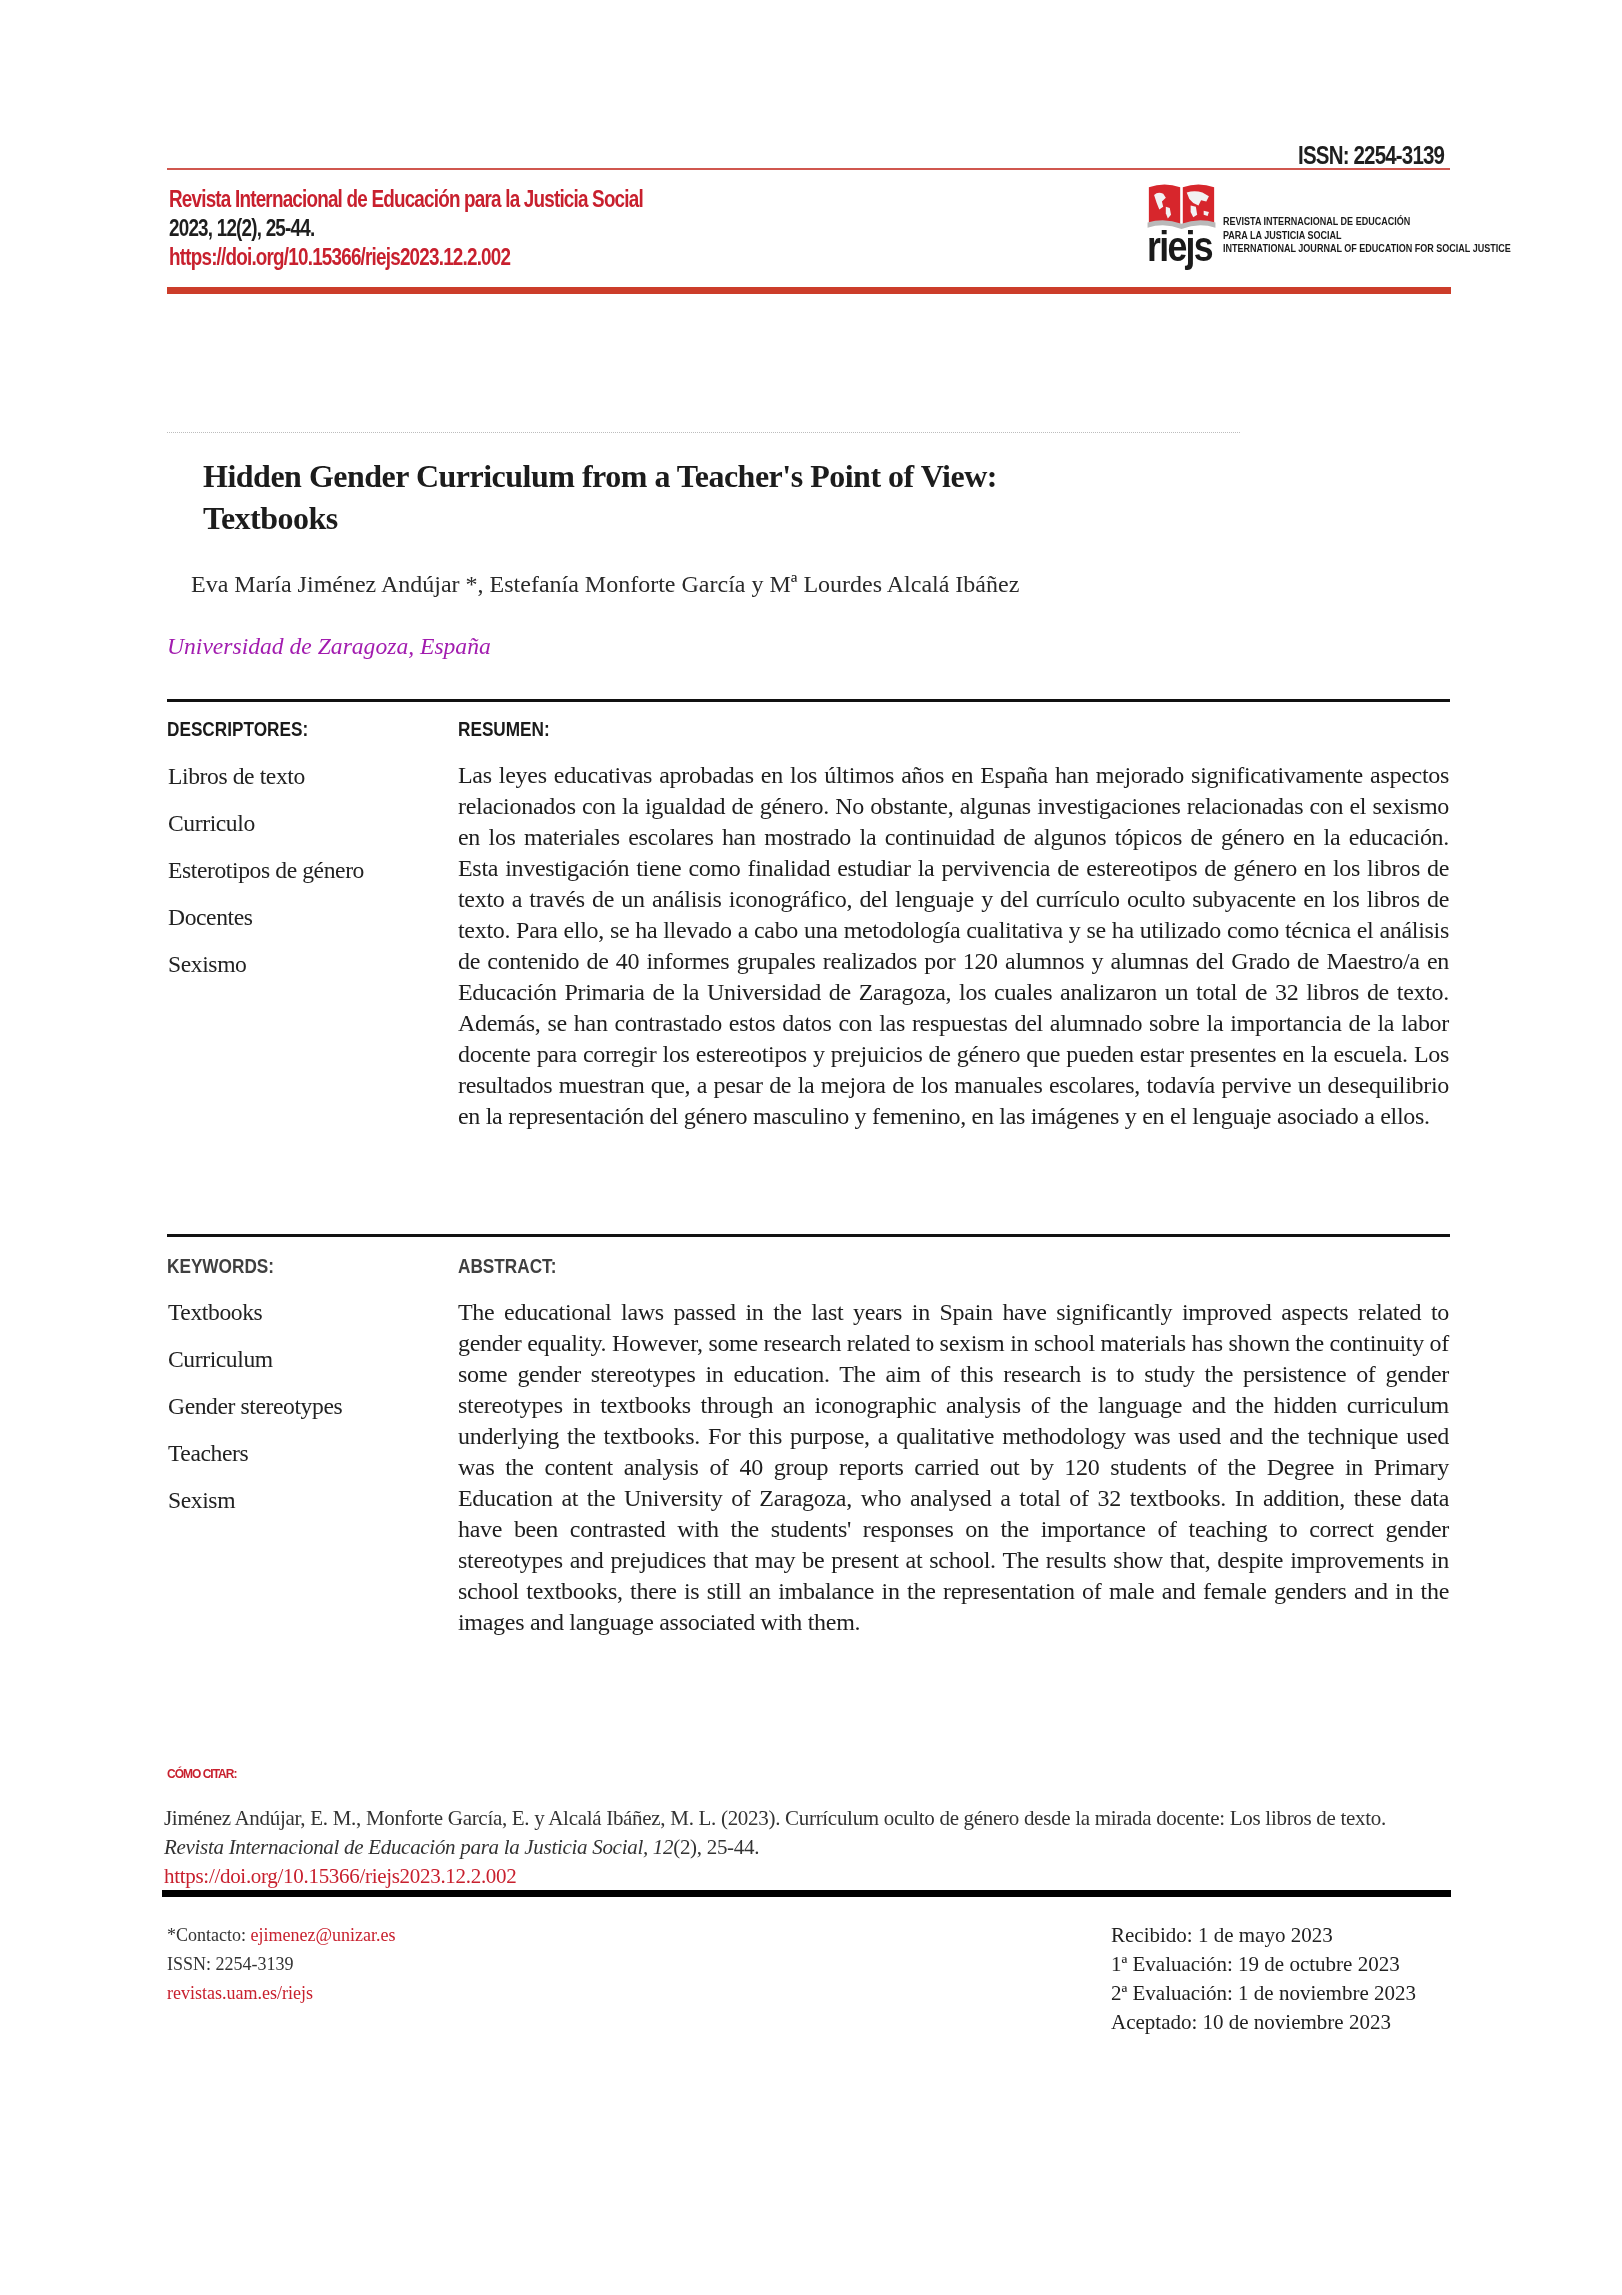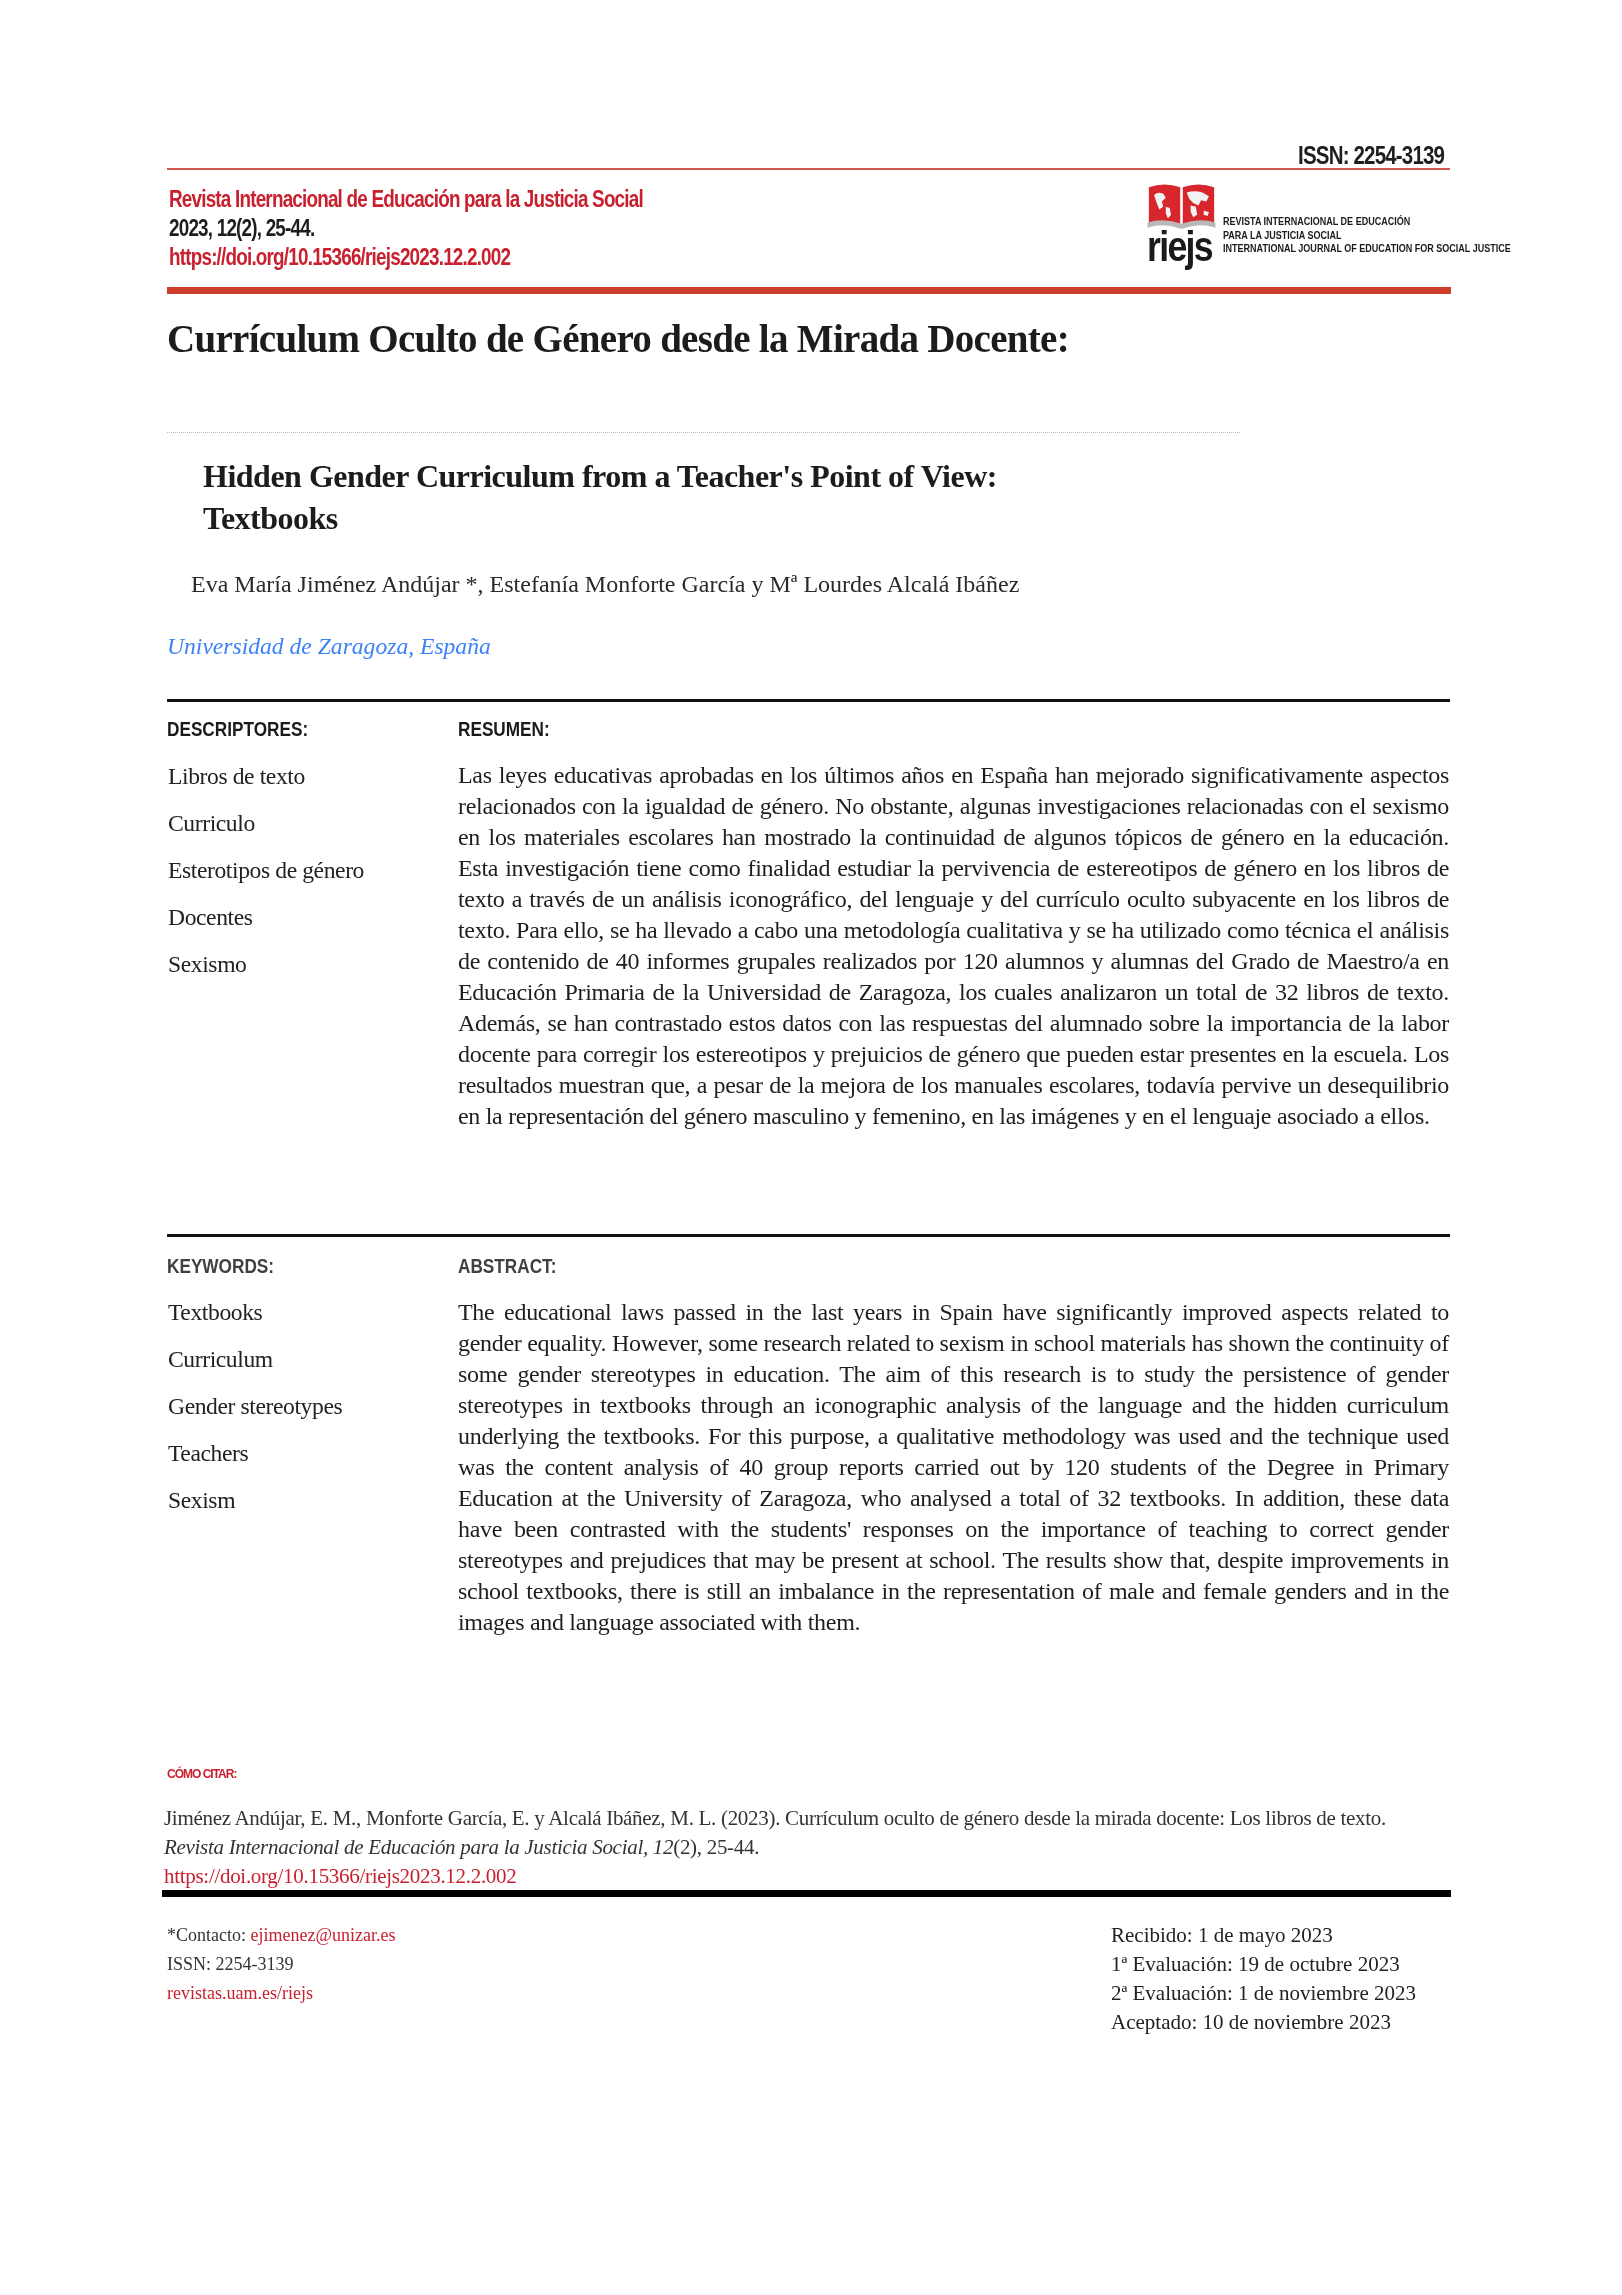--- a/index.html
+++ b/index.html
@@ -23,21 +23,21 @@
   #logo .logo-lines { position: absolute; left: 77px; top: 33px; font-family: "Liberation Sans", sans-serif; font-weight: bold; color: #1a1a1a; }
   #logo .logo-lines div { font-size: 11px; line-height: 13.7px; white-space: nowrap; transform: scaleX(0.82); transform-origin: left top; }
 
   #red-bar { top: 287px; left: 167px; width: 1284px; height: 7.2px; background: #cc3d2a; }
 
   #title-es { top: 313px; left: 167px; font-size: 39px; line-height: 52px; font-weight: bold; color: #1c1c1c; letter-spacing: -0.7px; }
   #dotted-rule { top: 432px; left: 167px; width: 1073px; height: 0; border-top: 1.3px dotted #bdbdbd; }
   #title-en { top: 455px; left: 167px; font-size: 32px; line-height: 42px; font-weight: bold; color: #1c1c1c; letter-spacing: -0.5px; margin-left: 36px; }
 
   #authors { top: 571px; left: 167px; font-size: 24px; color: #2a2a2a; margin-left: 24px; }
-  #affiliation { top: 633px; left: 167px; font-size: 23.6px; font-style: italic; color: #3b82f6; }
+  #affiliation { top: 633px; left: 167px; font-size: 23.6px; font-style: italic; color: #a21caf; }
 
   .sep { left: 167px; width: 1283px; height: 2.6px; background: #111; }
   #sep1 { top: 699px; }
   #sep2 { top: 1234px; }
 
   .col-head { font-family: "Liberation Sans", sans-serif; font-weight: bold; font-size: 20px; transform: scaleX(0.86); transform-origin: left top; white-space: nowrap; }
   #desc-head { top: 718px; left: 167px; color: #1a1a1a; }
   #resumen-head { top: 718px; left: 458px; color: #1a1a1a; }
   #kw-head { top: 1255px; left: 167px; color: #404040; }
   #abstract-head { top: 1255px; left: 458px; color: #404040; }
@@ -91,21 +91,20 @@
   <div class="logo-lines">
     <div>REVISTA INTERNACIONAL DE EDUCACIÓN</div>
     <div>PARA LA JUSTICIA SOCIAL</div>
     <div>INTERNATIONAL JOURNAL OF EDUCATION FOR SOCIAL JUSTICE</div>
   </div>
 </div>
 
 <div id="red-bar" class="abs"></div>
 
 <div id="title-es" class="abs serif">
-  <div>Currículum Oculto de Género desde la Mirada Docente:</div>
 </div>
 <div id="dotted-rule" class="abs"></div>
 <div id="title-en" class="abs serif">
   <div>Hidden Gender Curriculum from a Teacher's Point of View:</div>
   <div>Textbooks</div>
 </div>
 
 <div id="authors" class="abs serif">Eva María Jiménez Andújar *, Estefanía Monforte García y Mª Lourdes Alcalá Ibáñez</div>
 <div id="affiliation" class="abs serif">Universidad de Zaragoza, España</div>
 

